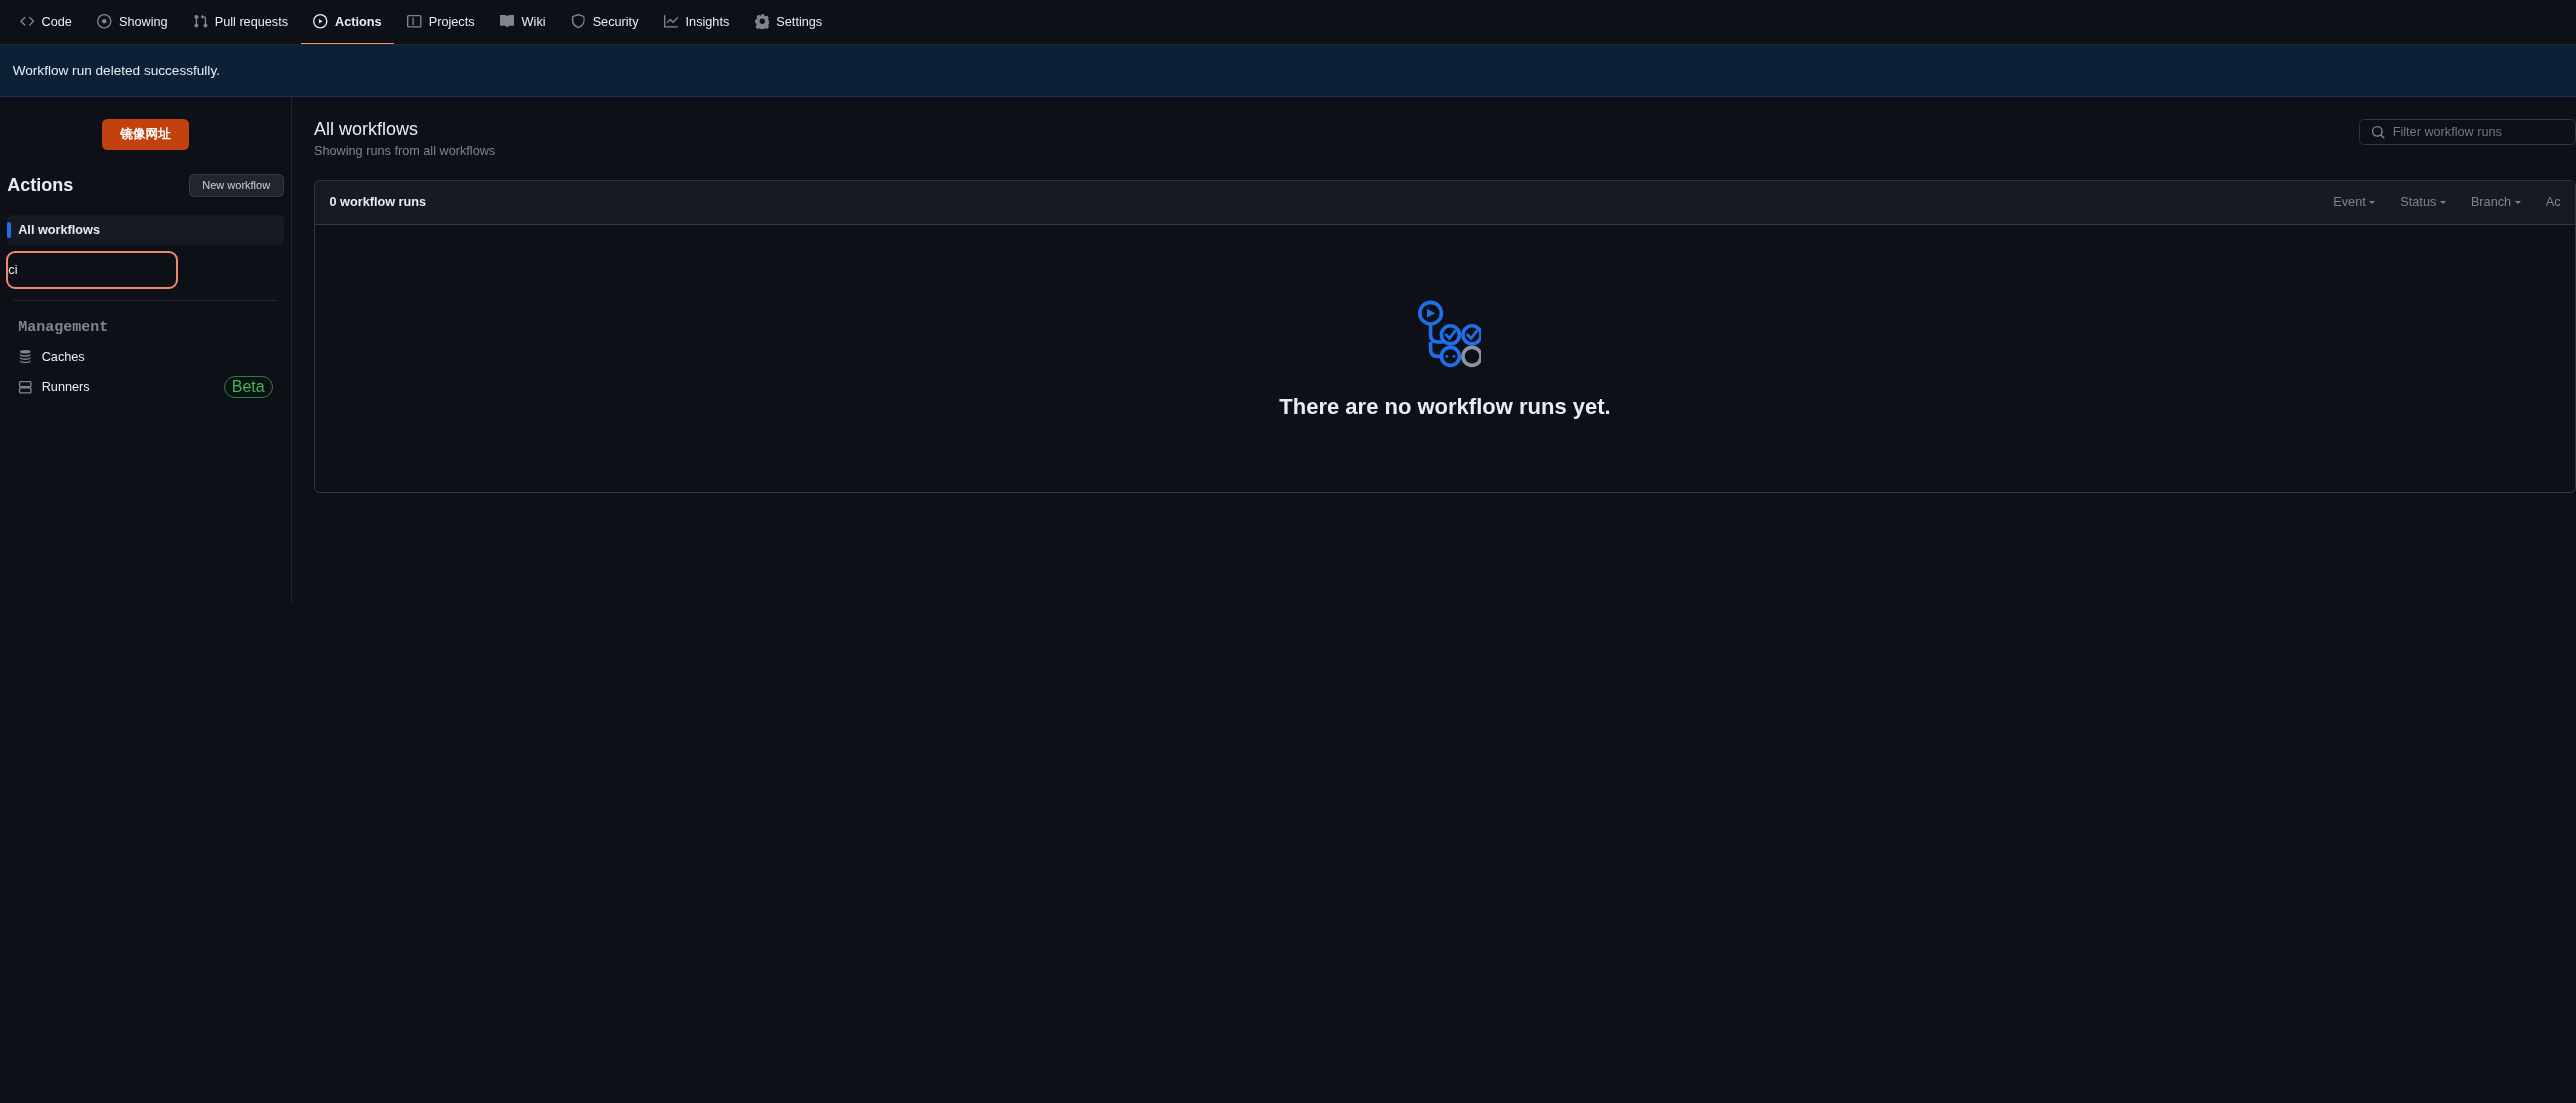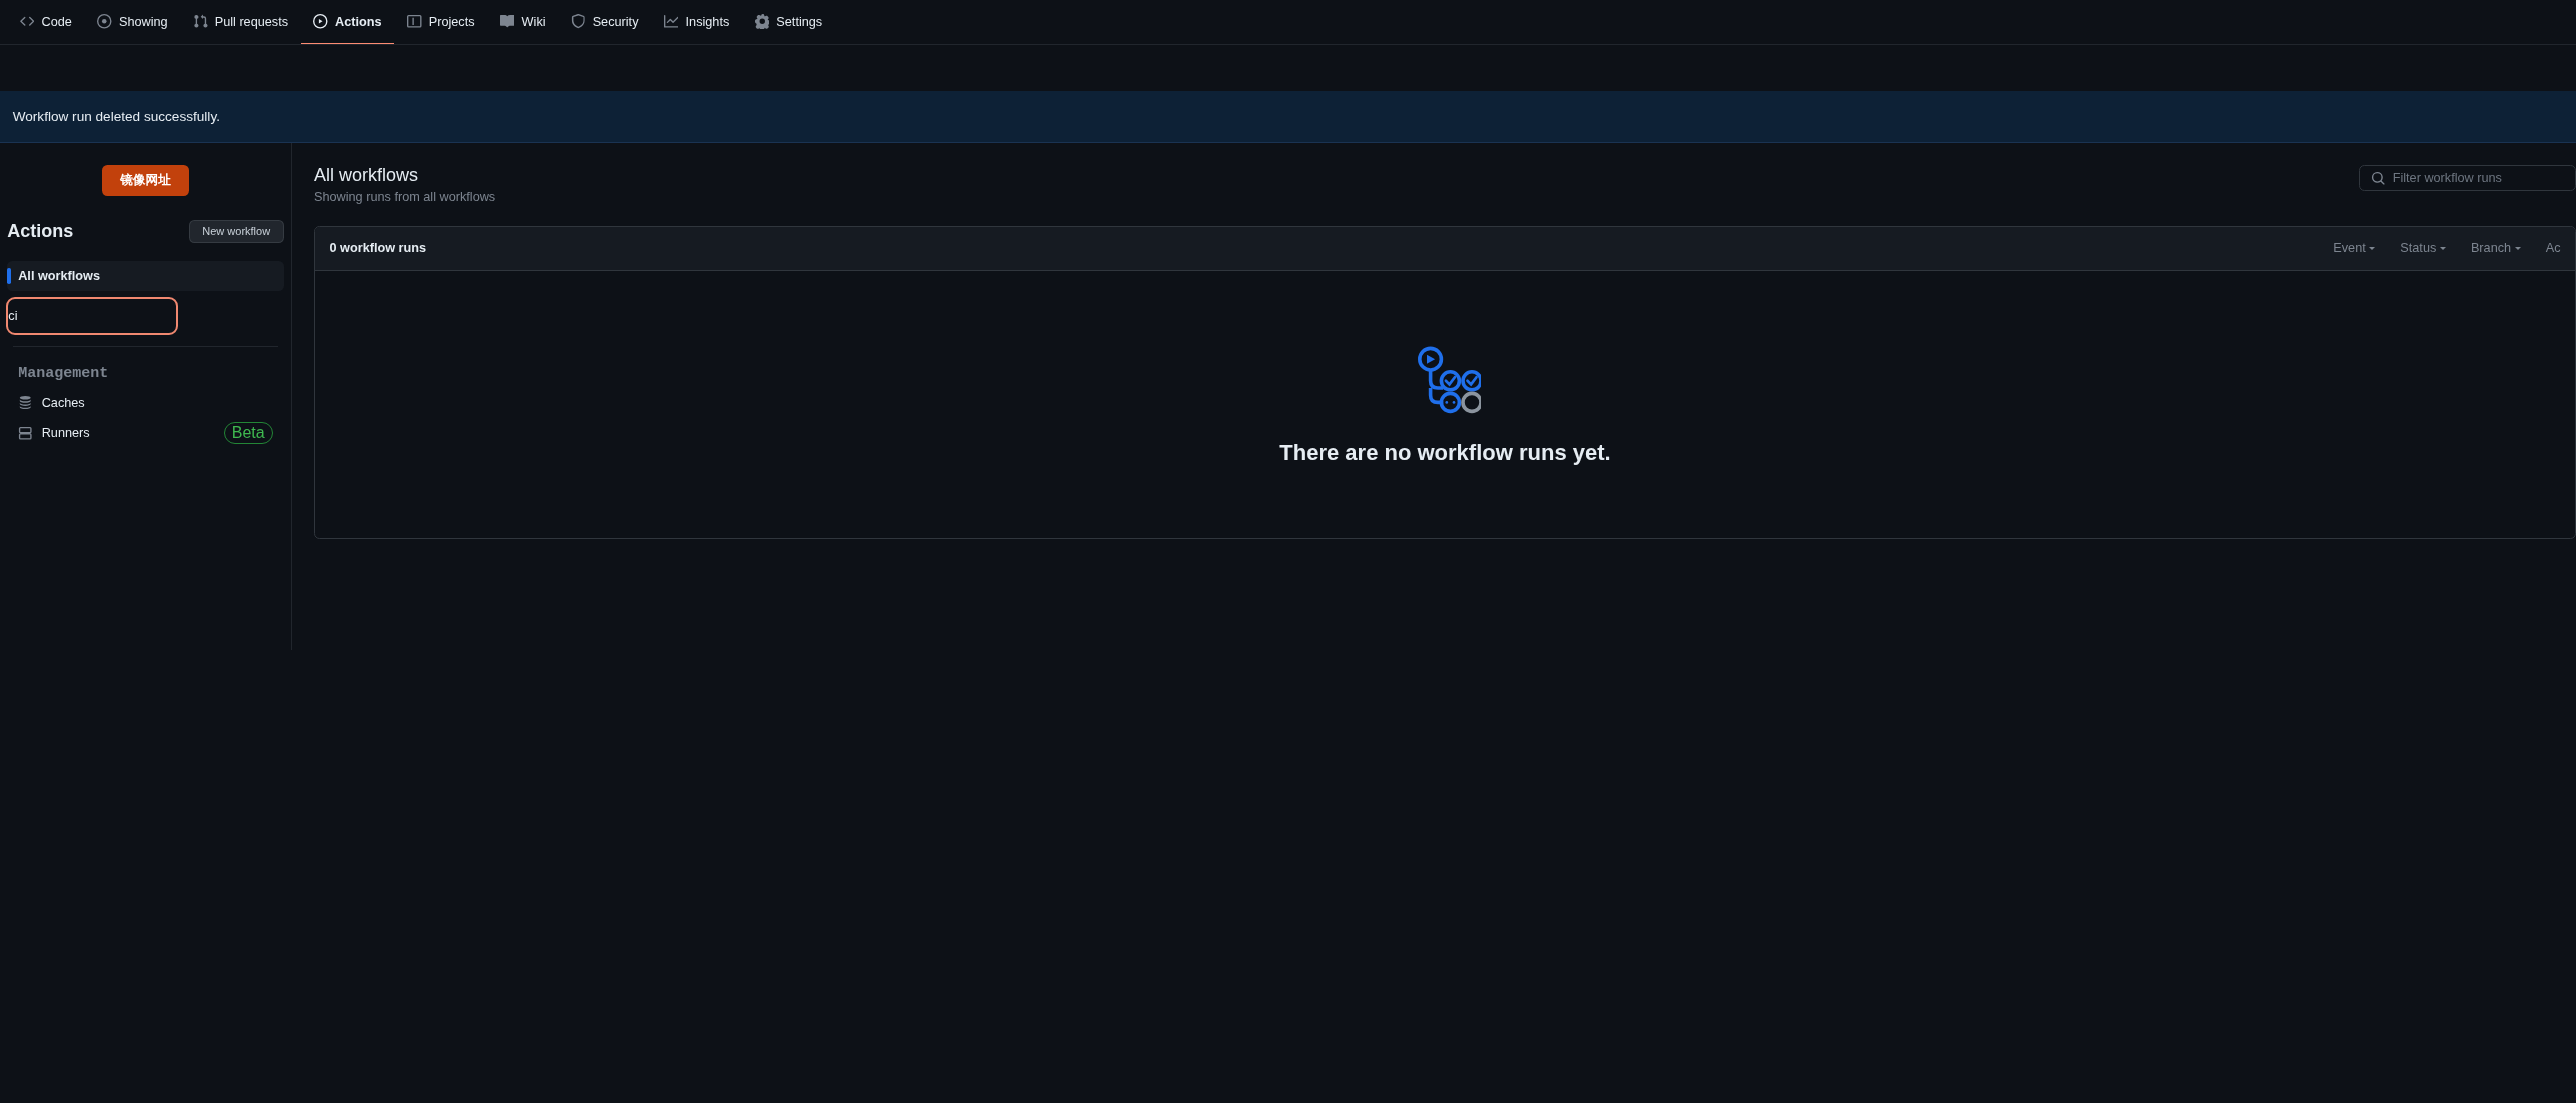--- a/index.html
+++ b/index.html
@@ -46,21 +46,20 @@
     .nav-item.active .nav-icon {
       fill: #e6edf3;
     }
     
     
     .flash {
       background: #0d2136;
       padding: 18px 12.7px;
       border-bottom: 0.9px solid #1a3352;
       font-size: 13.6px;
-      margin-top: 46px;
     }
     
     
     .main-wrap {
       display: flex;
     }
     
     
     .sidebar {
       width: 292px;

